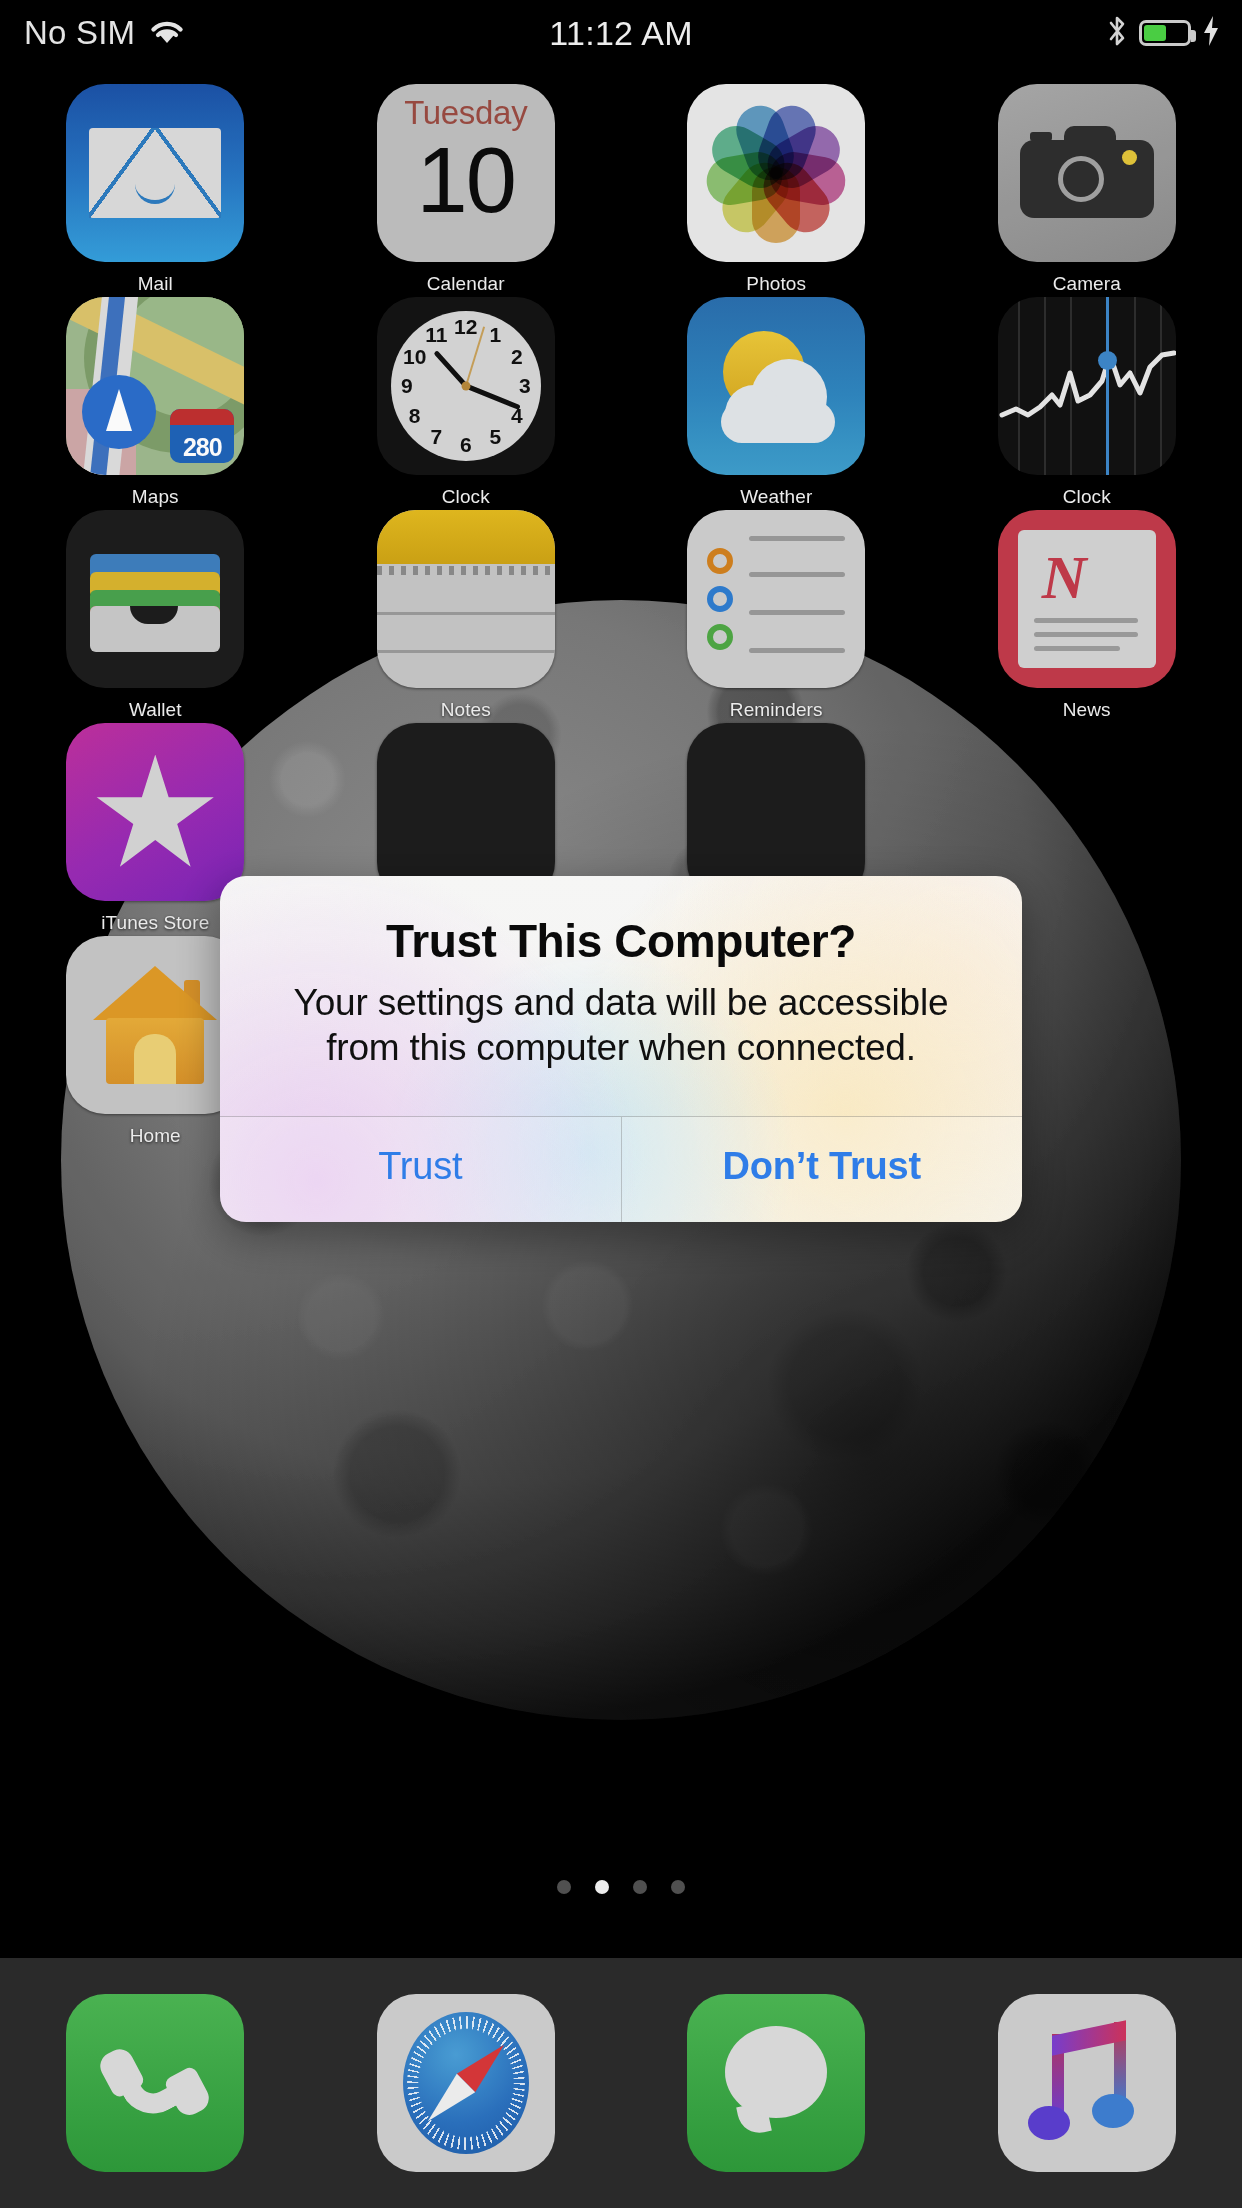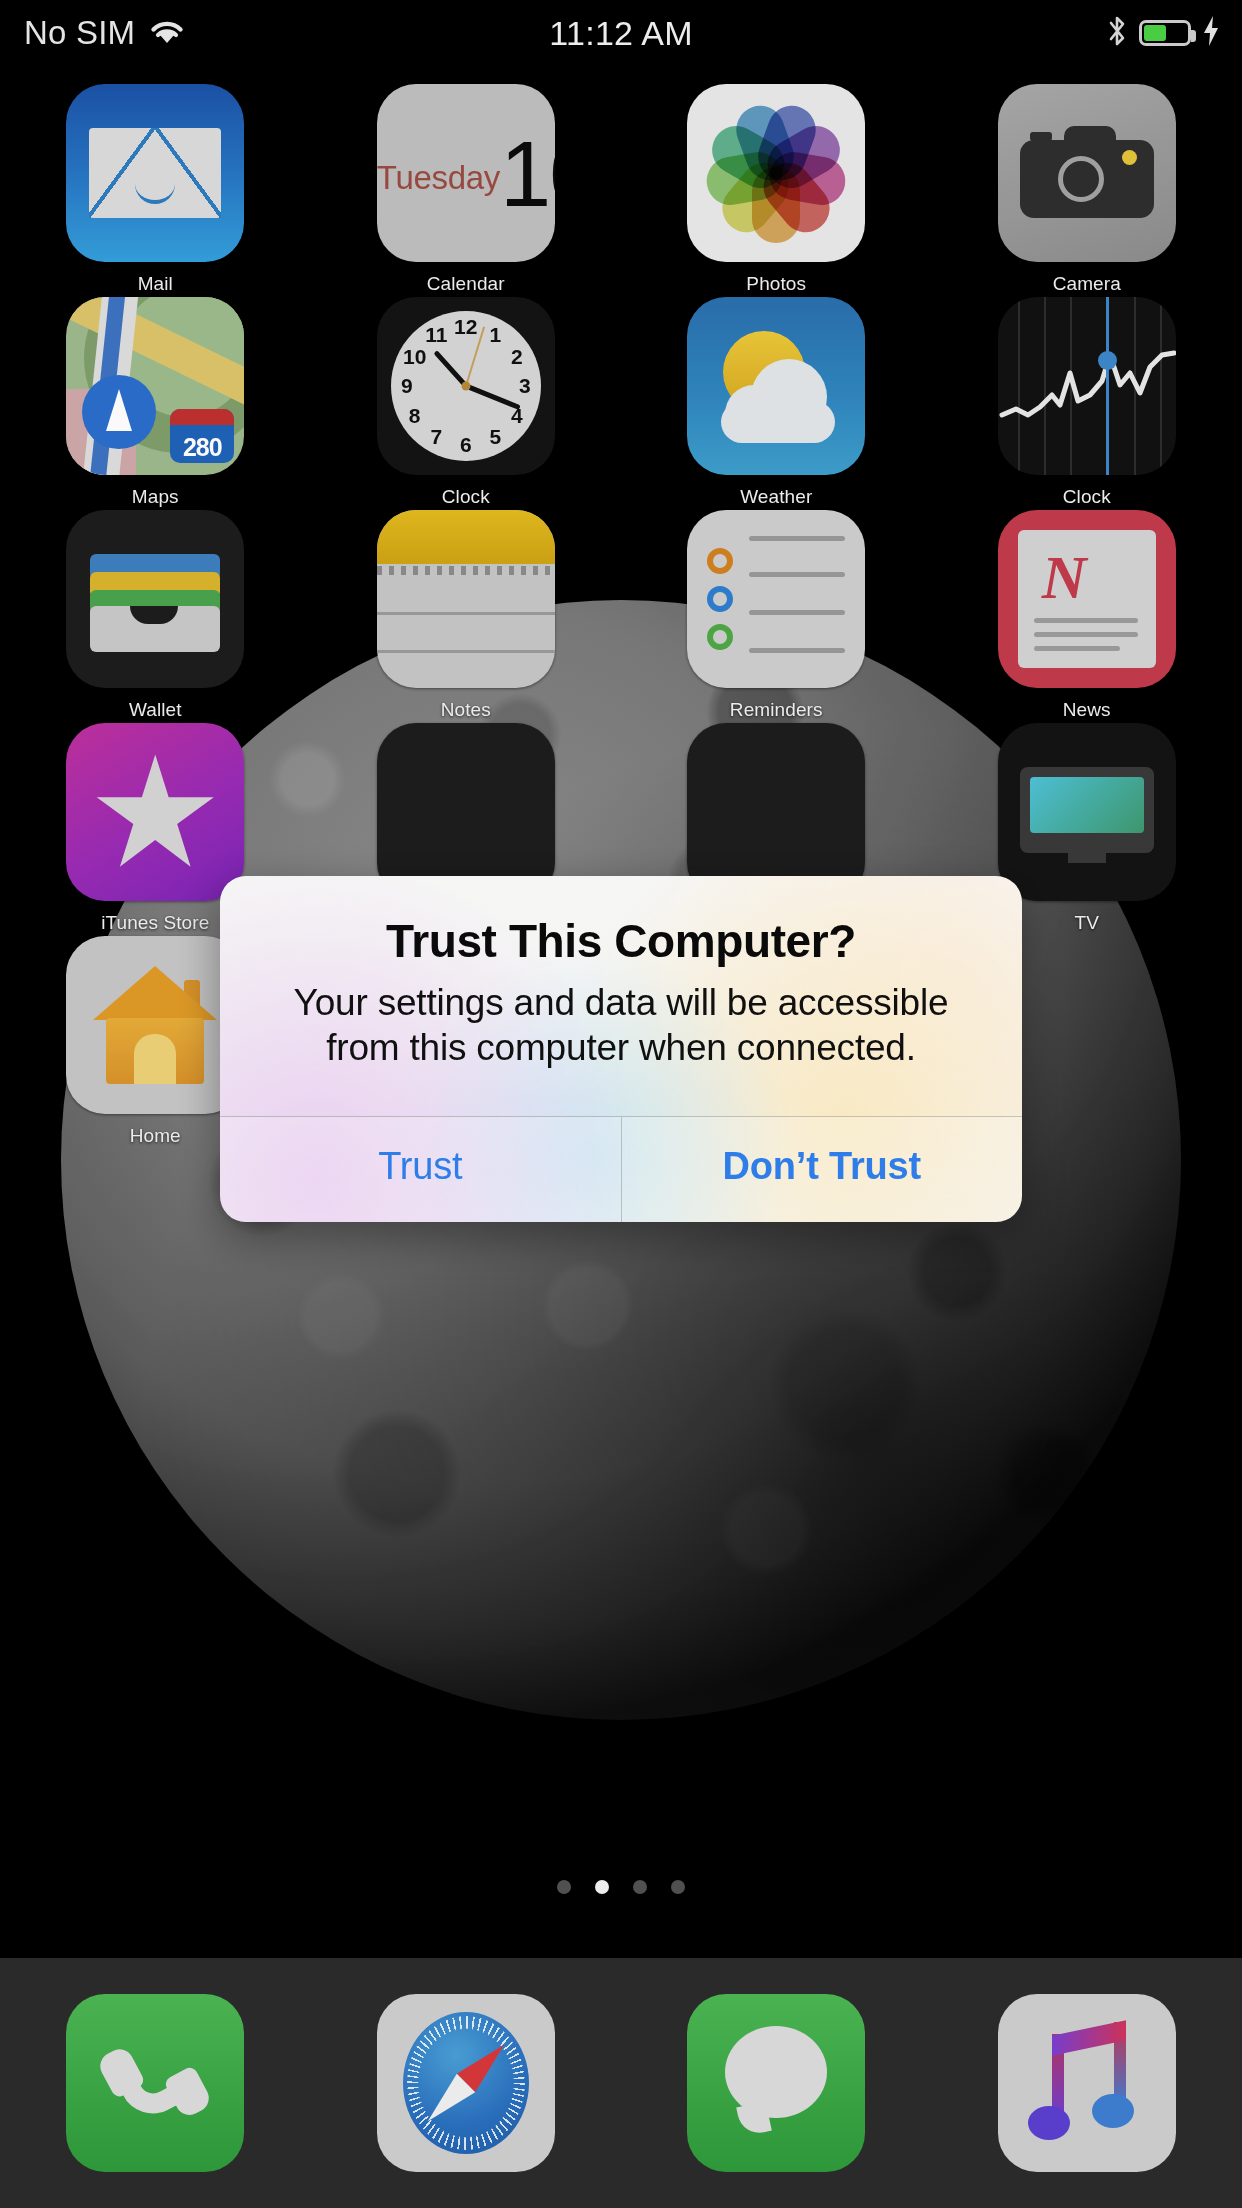--- a/index.html
+++ b/index.html
@@ -65,21 +65,21 @@
   .env { position:absolute; left:23px; top:44px; width:132px; height:90px; background:#dcdcdc; border-radius:4px; }
   .env::before{ content:""; position:absolute; left:0; top:0; width:100%; height:100%;
      background:
        linear-gradient(to bottom right, transparent calc(50% - 3px), #2d7cc0 calc(50% - 3px), #2d7cc0 calc(50% + 1px), transparent calc(50% + 1px)) left/50% 100% no-repeat,
        linear-gradient(to bottom left, transparent calc(50% - 3px), #2d7cc0 calc(50% - 3px), #2d7cc0 calc(50% + 1px), transparent calc(50% + 1px)) right/50% 100% no-repeat;
   }
   .env::after{ content:""; position:absolute; left:46px; top:50px; width:40px; height:22px;
      border-bottom:4px solid #2d7cc0; border-radius:0 0 24px 24px; }
 
   
-  .ic-cal { background:#bfbfbf; display:flex; flex-direction:row; align-items:center; }
+  .ic-cal { background:#bfbfbf; display:flex; flex-direction:column; align-items:center; }
   .cal-day { margin-top:10px; font-size:33px; color:#9b4b42; letter-spacing:-.3px; }
   .cal-num { font-size:92px; color:#0c0c0c; line-height:1; margin-top:2px; letter-spacing:-2px; }
 
   
   .ic-photos { background:#e9e9e9; }
   .petal { position:absolute; left:50%; top:50%; width:48px; height:76px; border-radius:24px;
            transform-origin:50% 0%; opacity:.78; mix-blend-mode:multiply; }
 
   
   .ic-cam { background:linear-gradient(160deg,#a9a9a9,#8c8c8c); }
@@ -495,28 +495,20 @@
         <div class="label">iTunes Store</div>
       </div>
       <div class="cell">
         <div class="icon ic-generic"></div>
         <div class="label"></div>
       </div>
       <div class="cell">
         <div class="icon ic-generic"></div>
         <div class="label"></div>
       </div>
-      <div class="cell">
-        <div class="icon ic-tv">
-          <div class="tv-body"></div>
-            <div class="tv-scr"></div>
-            <div class="tv-stand"></div>
-        </div>
-        <div class="label">TV</div>
-      </div>
     </div>
 
     <div class="row">
       <div class="cell">
         <div class="icon ic-home">
           <div class="hm-chim"></div>
             <div class="hm-roof"></div>
             <div class="hm-body"></div>
             <div class="hm-door"></div>
         </div>

